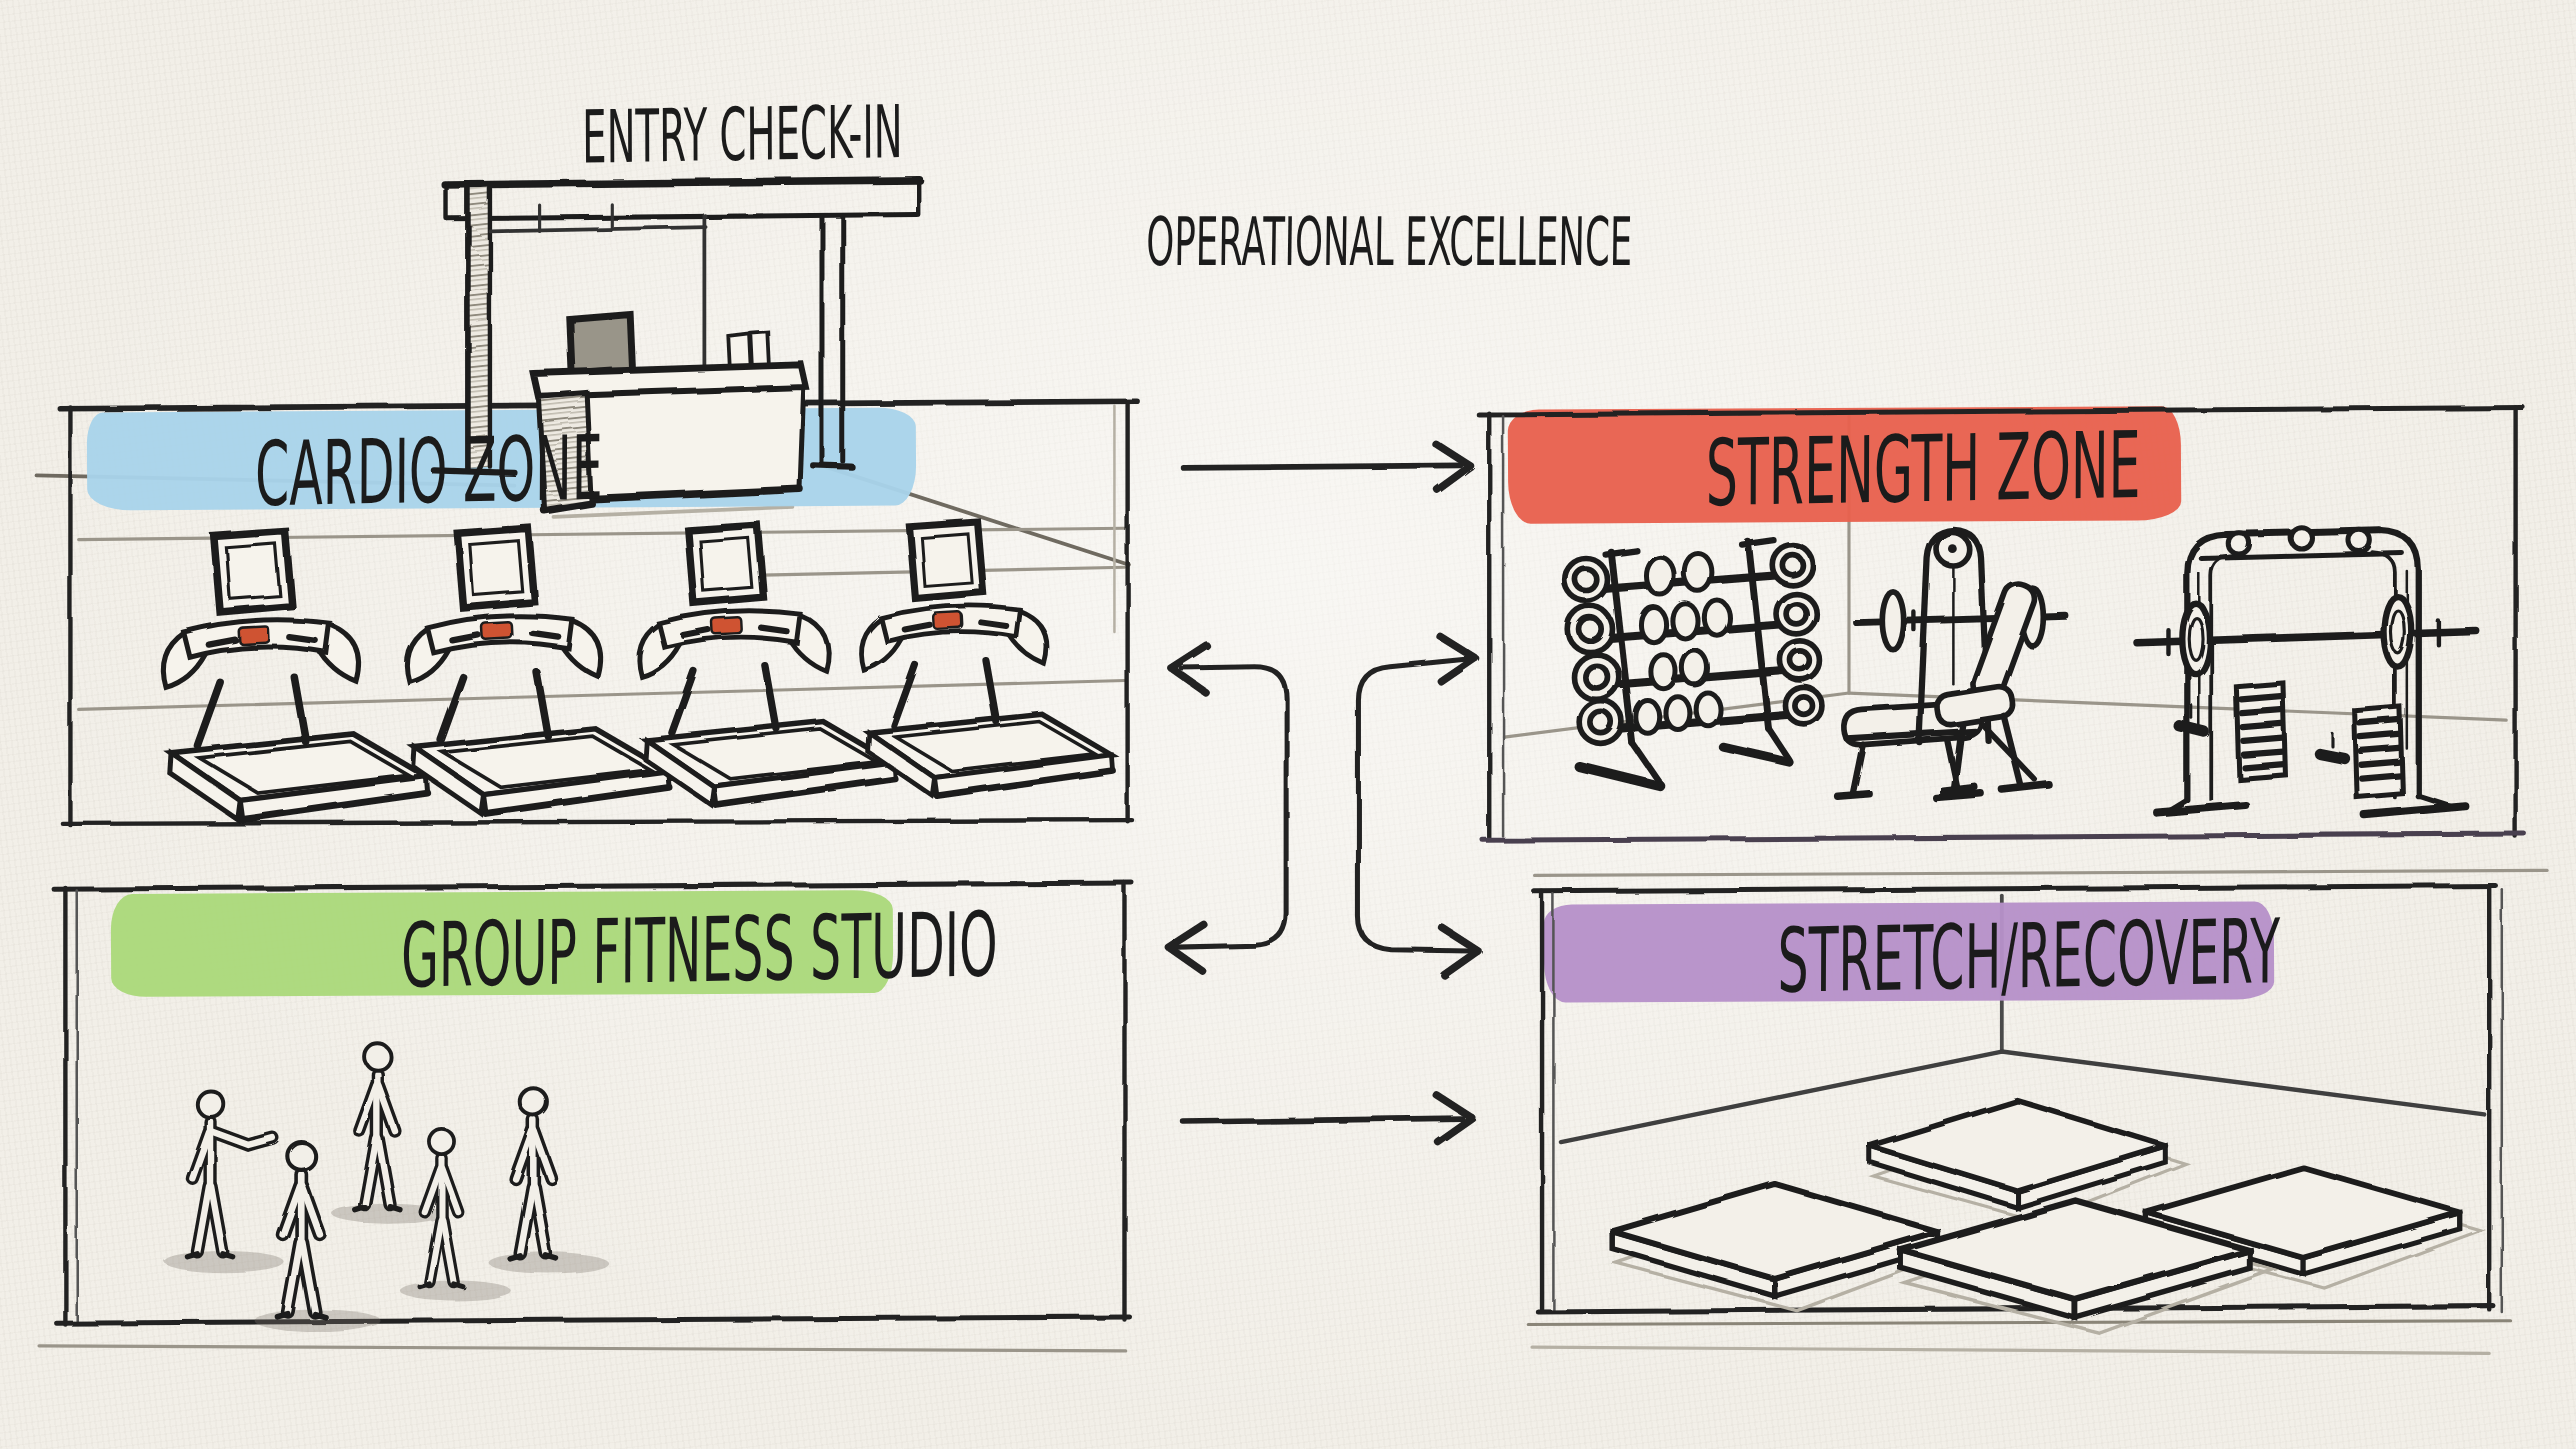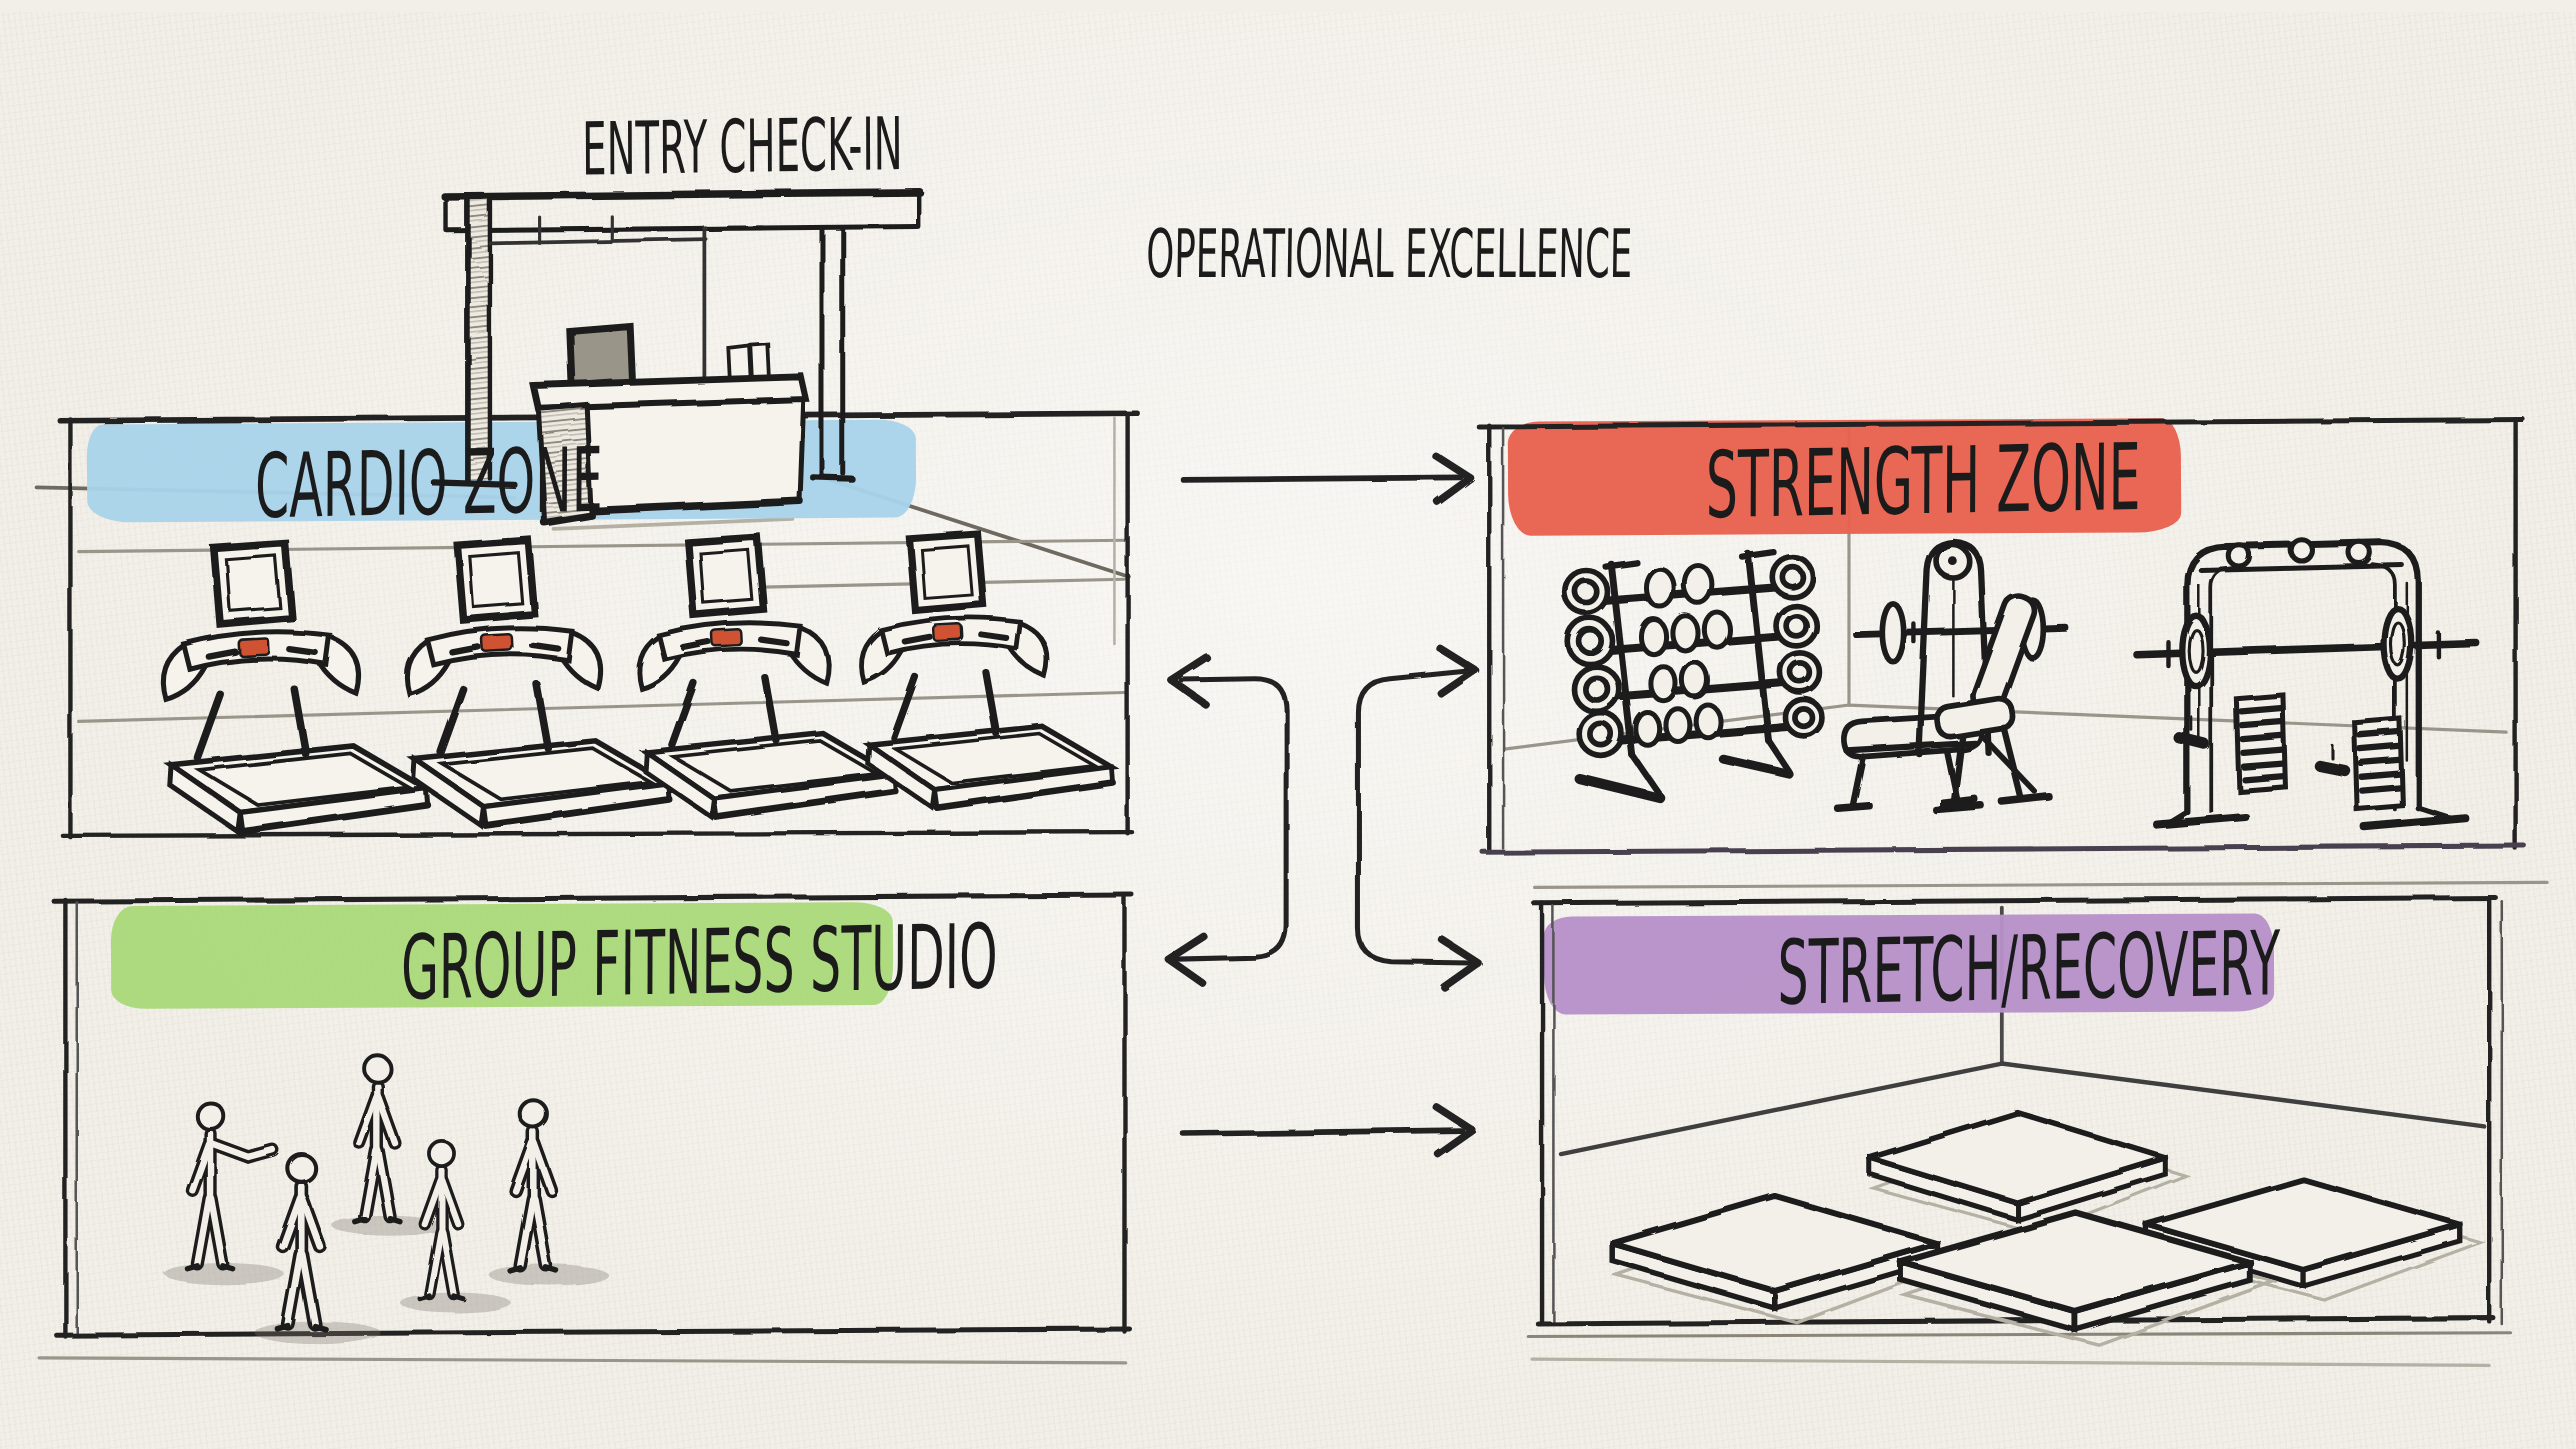--- a/index.html
+++ b/index.html
@@ -3,21 +3,21 @@
 <meta charset="utf-8">
 <style>
   html,body{margin:0;padding:0;}
   body{width:2576px;height:1449px;overflow:hidden;background:#f2efe8;position:relative;
        font-family:"DejaVu Sans",sans-serif;}
   #stage{position:absolute;inset:0;
          background:
            radial-gradient(ellipse at 50% 40%, rgba(255,255,255,.5), rgba(0,0,0,0) 70%),
            repeating-linear-gradient(83deg, rgba(120,110,95,.035) 0 1.9px, rgba(0,0,0,0) 1.9px 5.7px),
            repeating-linear-gradient(-7deg, rgba(120,110,95,.03) 0 1.3px, rgba(0,0,0,0) 1.3px 7px),
-           #f2efe8; margin-top: 12px;}
+           #f2efe8;}
   .layer{position:absolute;inset:0;width:2576px;height:1449px;}
   svg{display:block;}
   .swatch{position:absolute;opacity:.96;}
   .hand{position:absolute;color:#1b1b1b;white-space:nowrap;text-align:center;
         font-family:"DejaVu Sans",sans-serif;font-weight:normal;}
   .hand > span{display:inline-block;transform:scaleX(.53) skewX(-1.5deg);transform-origin:center;}
   .zone-label > span{transform:scaleX(.55) skewX(-1deg) rotate(-.6deg);}
   #title-text{left:717px;top:53px;width:1346px;font-size:156px;letter-spacing:1.3px;}
   #subtitle-text{left:880px;top:203px;width:1019px;font-size:67px;}
   #entry-label{left:440px;top:93px;width:465px;font-size:73px;transform:rotate(-1deg);}

